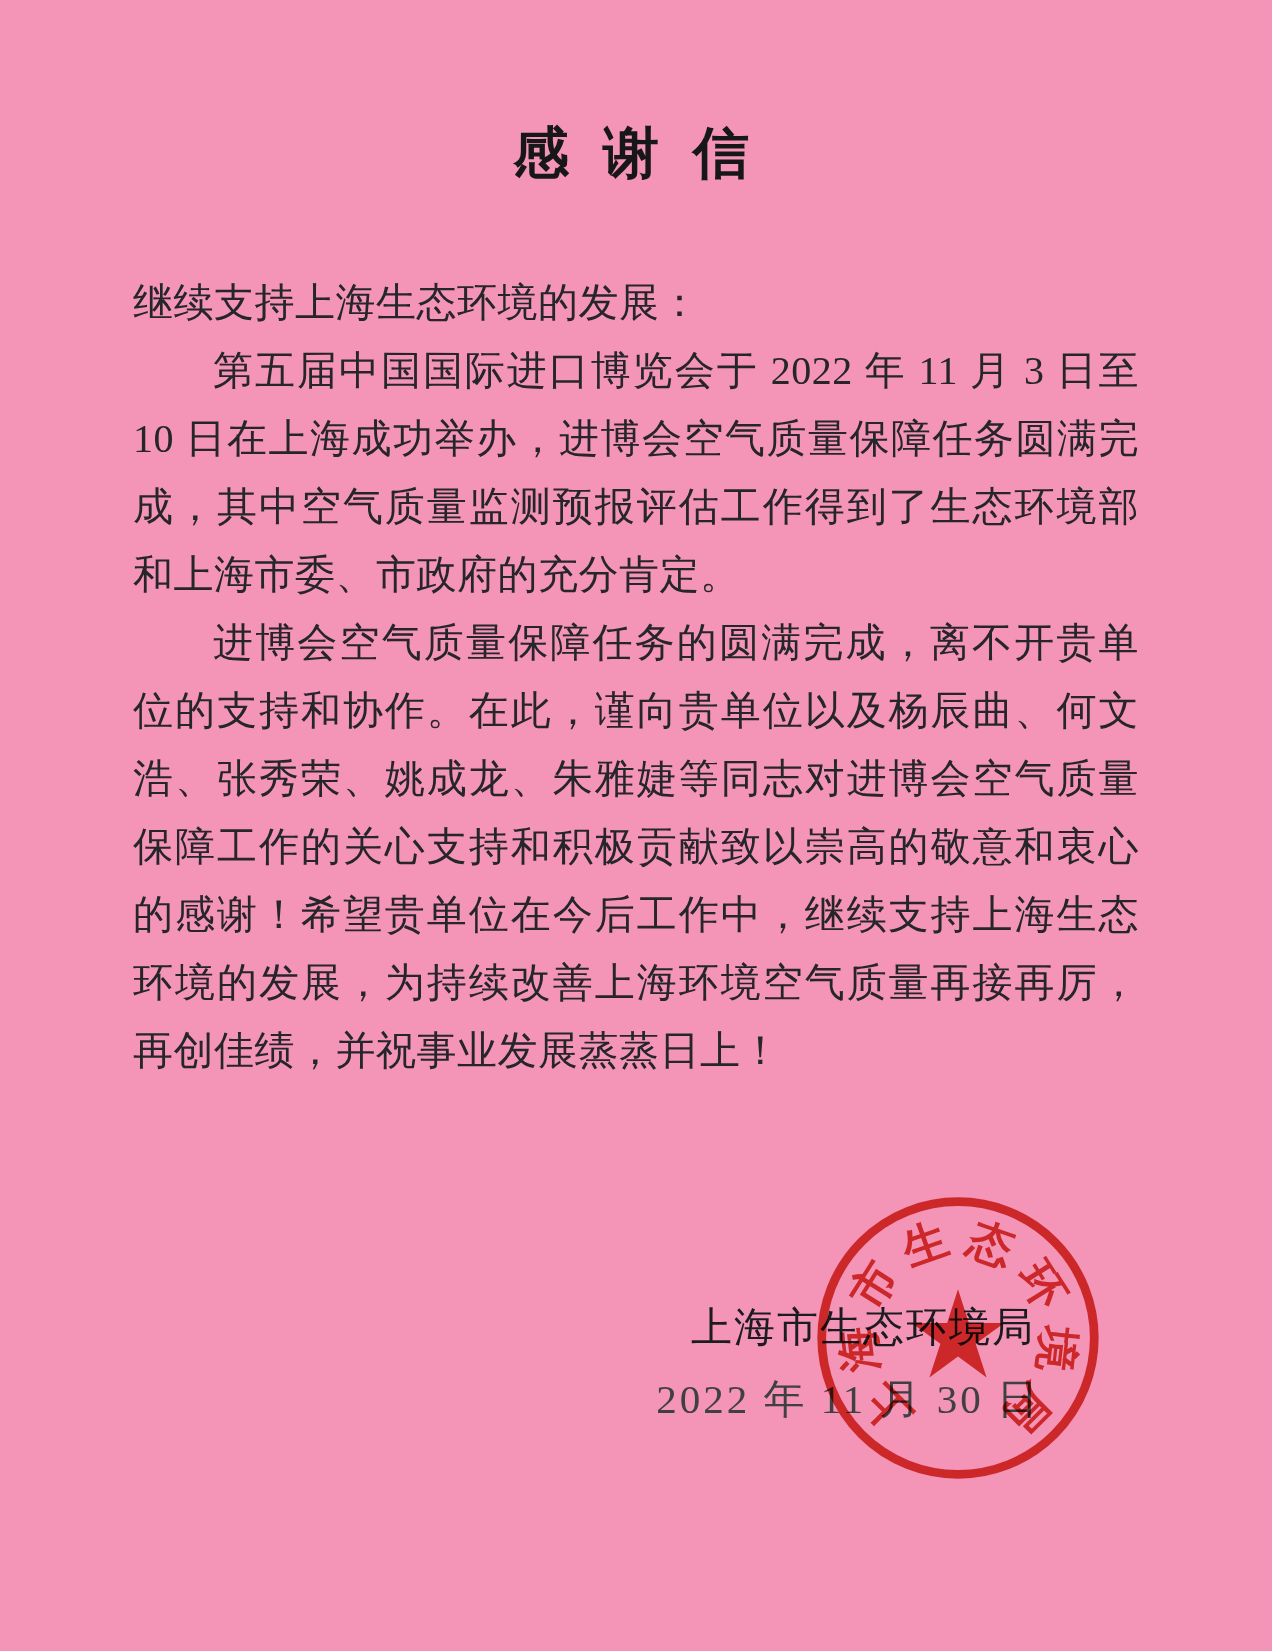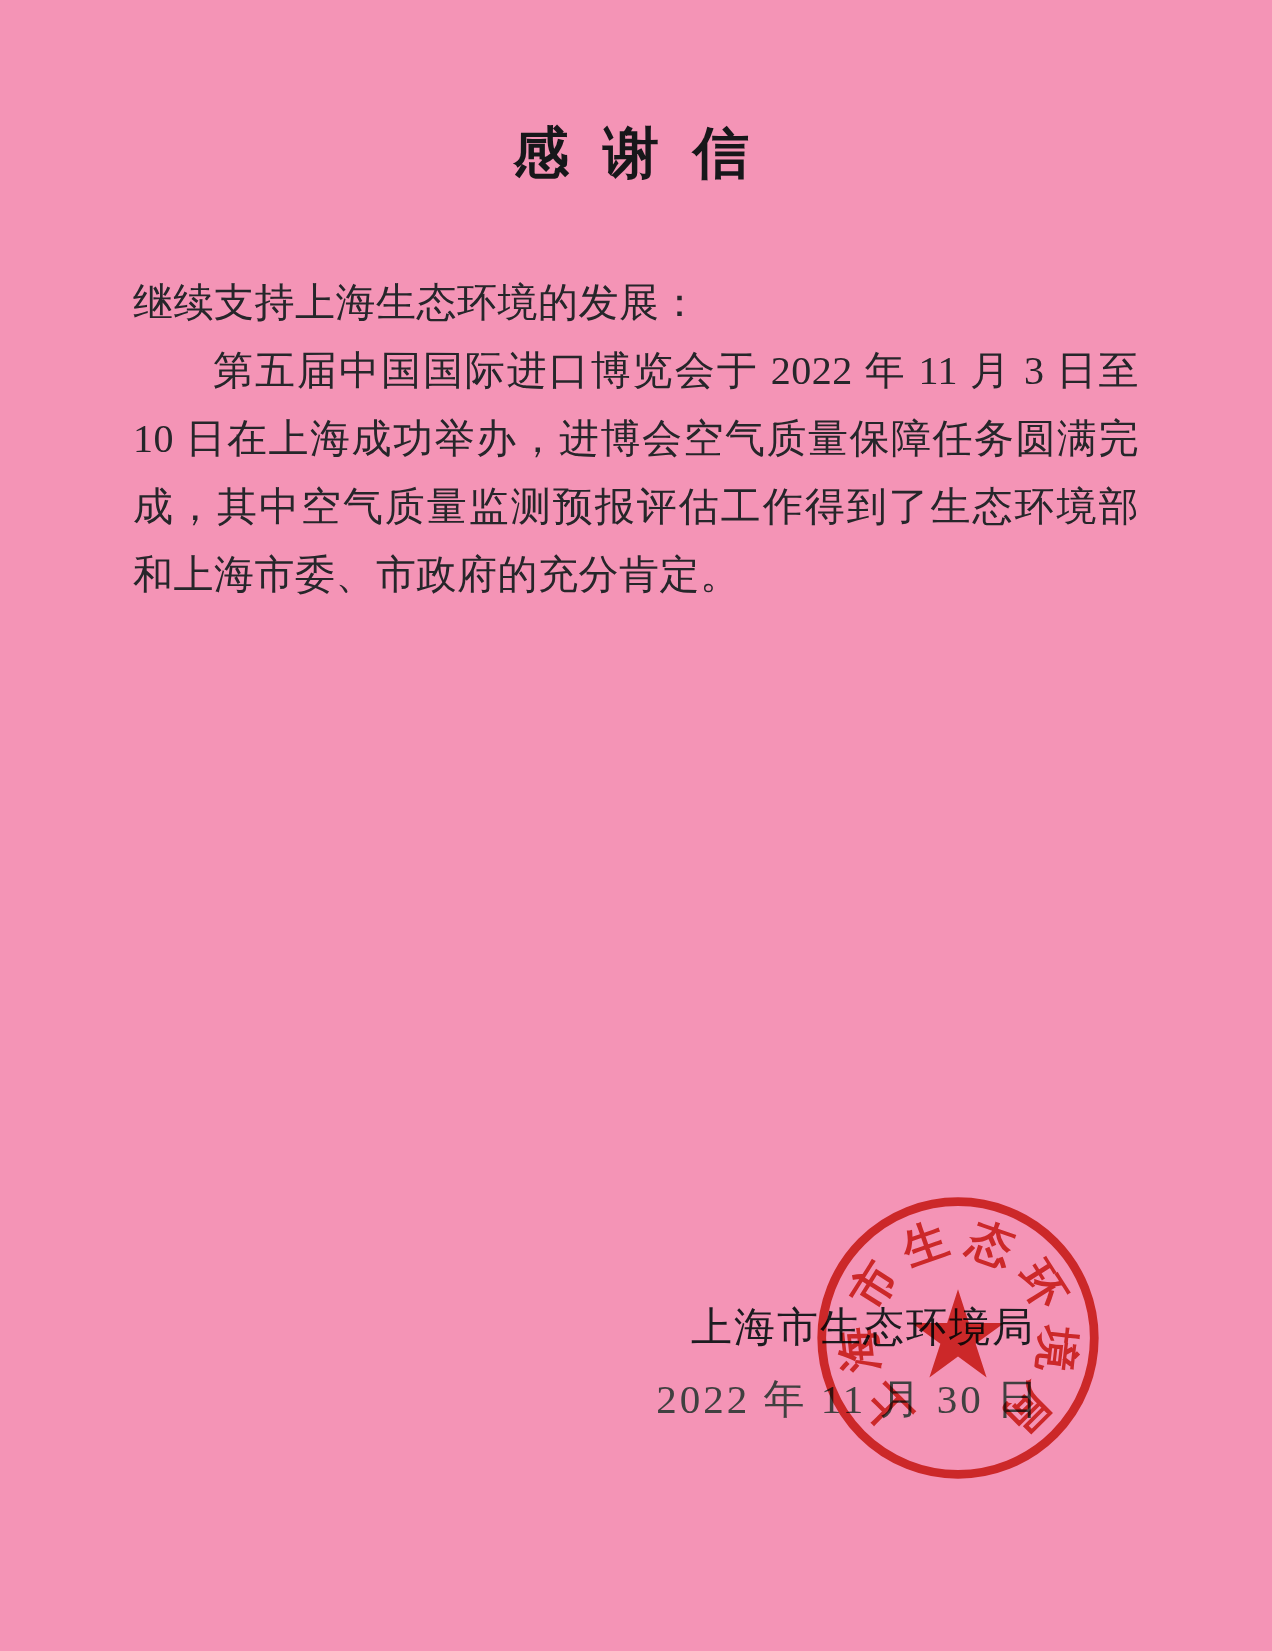--- a/index.html
+++ b/index.html
@@ -92,20 +92,21 @@
 </head>
 <body>
 
 <div class="page">
 
   <div class="title">感  谢  信</div>
 
   <div class="letter-body">
     <p class="salutation">继续支持上海生态环境的发展：</p>
     <p>第五届中国国际进口博览会于 2022 年 11 月 3 日至 10 日在上海成功举办，进博会空气质量保障任务圆满完成，其中空气质量监测预报评估工作得到了生态环境部和上海市委、市政府的充分肯定。</p>
+    <p>进博会空气质量保障任务的圆满完成，离不开贵单位的支持和协作。在此，谨向贵单位以及杨辰曲、何文浩、张秀荣、姚成龙、朱雅婕等同志对进博会空气质量保障工作的关心支持和积极贡献致以崇高的敬意和衷心的感谢！希望贵单位在今后工作中，继续支持上海生态环境的发展，为持续改善上海环境空气质量再接再厉，再创佳绩，并祝事业发展蒸蒸日上！</p>
   </div>
 
   <div class="signature">上海市生态环境局</div>
 
   <div class="date-line">2022 年 11 月 30 日</div>
 
   <div class="seal">
     <svg viewBox="0 0 300 300">
       <circle class="seal-ring" cx="150" cy="150" r="140"></circle>
       <path class="seal-star" d="M150,100 L161.2,134.6 L197.6,134.5 L168.1,155.9 L179.4,190.5 L150,169 L120.6,190.5 L131.9,155.9 L102.4,134.5 L138.8,134.6 Z"></path>

